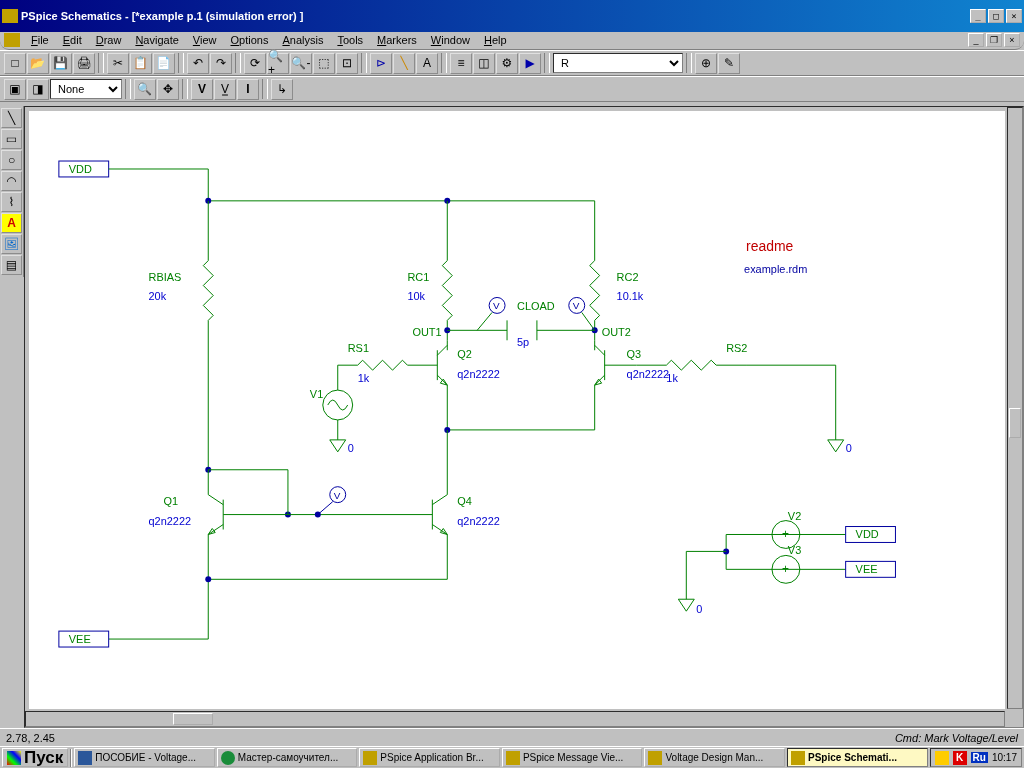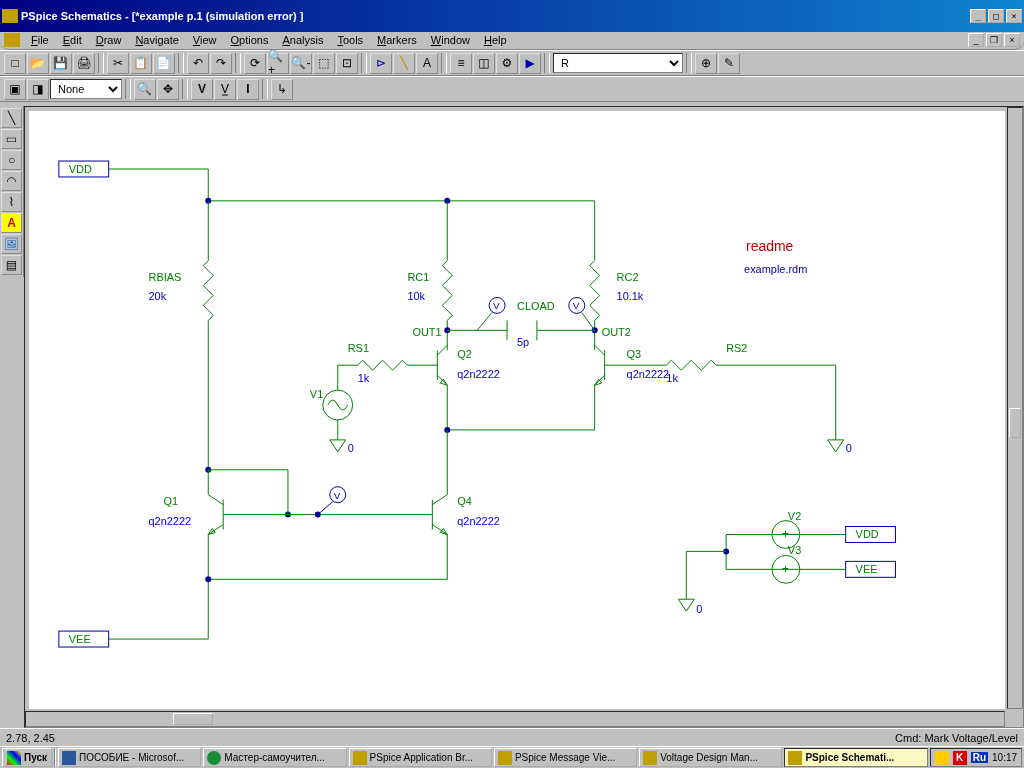--- a/index.html
+++ b/index.html
@@ -43,25 +43,25 @@
 .bluelabel { fill: #0000d0; font-size: 11px; font-family: Arial, sans-serif; }
 .portbox { fill: white; stroke: #0000a0; stroke-width: 1; }
 .porttext { fill: #008000; font-size: 11px; font-family: Arial, sans-serif; }
 .component { stroke: #008000; stroke-width: 1; fill: none; }
 .probe { stroke: #0000a0; stroke-width: 1; fill: white; }
 .readme-title { fill: #c00000; font-size: 14px; font-family: Arial; }
 .readme-file { fill: #0000a0; font-size: 11px; font-family: Arial; }
 
 
 .statusbar { position: absolute; left: 0; right: 0; bottom: 22px; height: 18px; background: #c0c0c0; border-top: 1px solid #fff; display: flex; align-items: center; font-size: 11px; padding: 0 6px; }
-.statusbar .right { margin-left: auto; }
+.statusbar .right { margin-left: auto; font-style: italic; }
 
 
 .taskbar { position: absolute; left: 0; right: 0; bottom: 0; height: 22px; background: #c0c0c0; border-top: 1px solid #fff; display: flex; align-items: center; padding: 1px 2px; gap: 2px; }
-.taskbar .start { height: 19px; padding: 0 4px; background: #c0c0c0; border: 1px outset #fff; font-weight: bold; font-size: 10px; display: flex; align-items: center; gap: 3px; }
+.taskbar .start { height: 19px; padding: 0 4px; background: #c0c0c0; border: 1px outset #fff; font-weight: bold; font-size: 17px; display: flex; align-items: center; gap: 3px; }
 .taskbar .task { height: 19px; flex: 1; max-width: 145px; background: #c0c0c0; border: 1px outset #fff; font-size: 10px; padding: 0 3px; display: flex; align-items: center; gap: 3px; overflow: hidden; white-space: nowrap; }
 .taskbar .task.active { border: 1px inset #808080; background: #fef9c3; font-weight: bold; }
 .taskbar .tray { height: 19px; border: 1px inset #808080; padding: 0 4px; display: flex; align-items: center; gap: 4px; font-size: 10px; }
 .tray-icon { width: 14px; height: 14px; display: inline-block; }
 </style>
 </head>
 <body>
 
 <div class="titlebar">
   <span class="icon"></span>
@@ -328,21 +328,21 @@
 </div>
 
 <div class="taskbar">
   <div class="start">
     <span style="width:14px;height:14px;background:linear-gradient(45deg,#f00,#0f0,#00f,#ff0);display:inline-block"></span>
     <span>Пуск</span>
   </div>
   <div style="width:2px;height:18px;border-left:1px solid #808080;border-right:1px solid #fff"></div>
   <div class="task">
       <span style="width:14px;height:14px;background:#2b579a;display:inline-block"></span>
-      <span>ПОСОБИЕ - Microsof...</span>
+      <span>ПОСОБИЕ - Voltage...</span>
     </div>
   <div class="task">
       <span style="width:14px;height:14px;background:#1a8c3a;border-radius:50%;display:inline-block"></span>
       <span>Мастер-самоучител...</span>
     </div>
   <div class="task">
       <span style="width:14px;height:14px;background:#c0a000;display:inline-block"></span>
       <span>PSpice Application Br...</span>
     </div>
   <div class="task">

